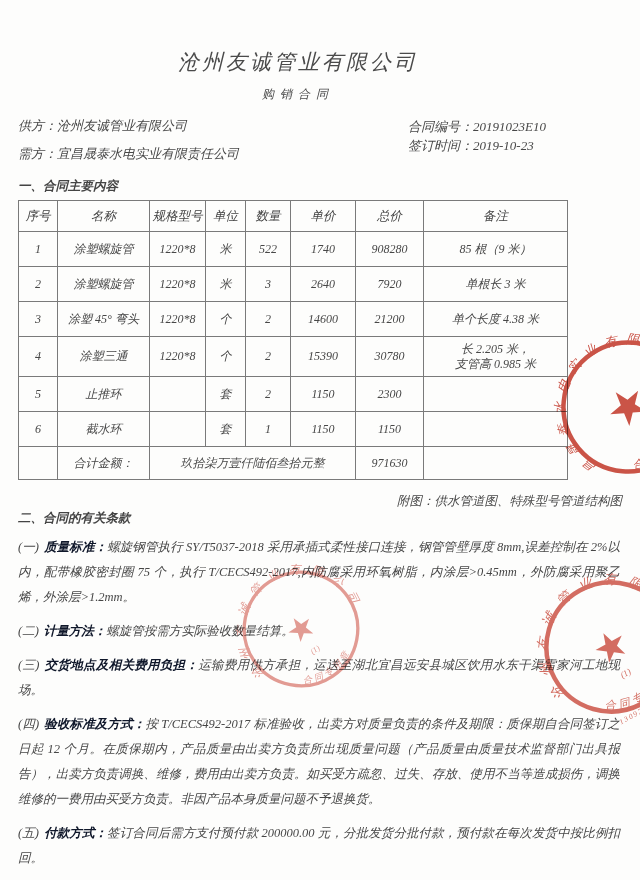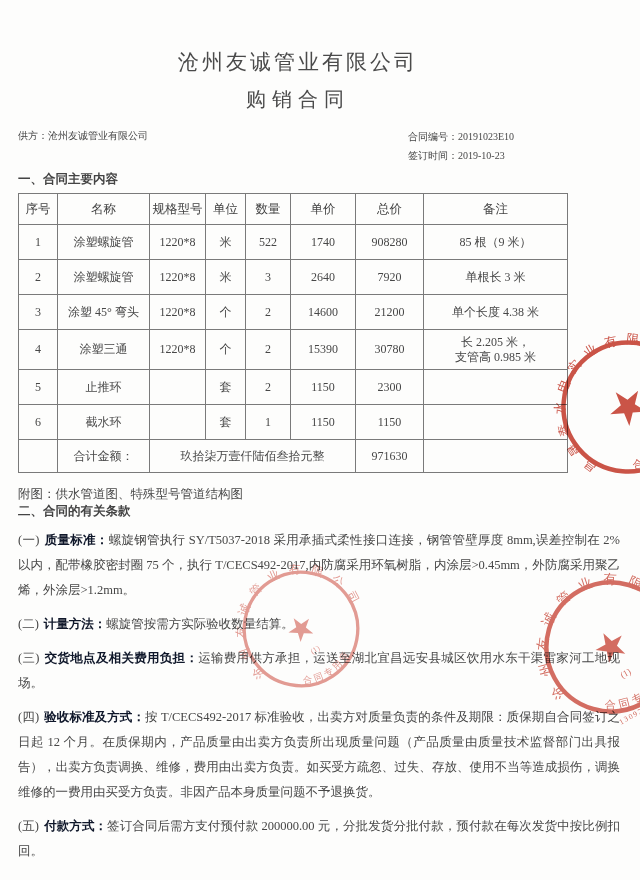--- a/index.html
+++ b/index.html
@@ -2,33 +2,33 @@
 <html><head>
 <meta charset="utf-8">
 <style>
   html,body{margin:0;padding:0;}
   body{
     width:640px;height:880px;overflow:hidden;position:relative;
     background:#fdfdfc;
     font-family:"Liberation Serif","DejaVu Serif",serif;
     color:#3e3e3e;
   }
-  .page{position:absolute;inset:0;}
+  .page{position:absolute;inset:0;font-style:italic;}
   .content{position:absolute;left:18px;top:0;width:604px;}
 
   .company-title{
     margin-top:48px;text-align:center;font-size:21px;letter-spacing:3px;
     color:#4a4a4a;width:560px;
   }
   .doc-title{
-    margin-top:10px;text-align:center;font-size:20px;letter-spacing:6px;
+    margin-top:10px;text-align:center;font-size:12px;letter-spacing:6px;
     color:#4a4a4a;width:560px;
   }
 
-  .meta{display:flex;margin-top:14px;font-size:10px;color:#474747;}
+  .meta{display:flex;margin-top:14px;font-size:13px;color:#474747;}
   .meta-left{width:390px;}
   .meta-left .row{margin-bottom:9px;line-height:18px;}
   .meta-left .row.buyer-row{margin-top:10px;}
   .meta-right{width:200px;}
   .meta-right .row{line-height:19px;}
 
   .sec1-head{margin-top:6px;font-size:12.5px;font-weight:bold;color:#444;}
 
   table.main{
     border-collapse:collapse;margin-top:5px;width:549px;
@@ -38,21 +38,21 @@
     border:1px solid #7a7a7a;text-align:center;vertical-align:middle;
     padding:1px 2px;overflow:hidden;
   }
   table.main th{font-weight:normal;font-size:12.5px;height:28px;color:#424242;}
   table.main td{height:32px;}
   tr.r4 td{height:37px;}
   td.two-line{white-space:pre-line;line-height:15px;}
   tr.total-row td{height:30px;}
   tr.note-row td{height:30px;text-align:left;padding-left:6px;font-size:12px;}
 
-  .attachment{margin-top:13px;font-size:12.5px;color:#474747;}
+  .attachment{margin-top:13px;font-size:12.5px;color:#474747;text-align:right;}
   .sec2-head{font-size:12.5px;font-weight:bold;color:#444;}
 
   .clauses{margin-top:8px;width:602px;font-size:12.5px;color:#464646;}
   .clauses p{margin:0 0 9px;line-height:25px;text-align:justify;}
   .clauses .cnum{margin-right:5px;}
   .clauses .clabel{font-weight:bold;color:#0f172a;}
 
   
   .stamp{position:absolute;mix-blend-mode:multiply;pointer-events:none;}
   .stamp svg{width:100%;height:100%;overflow:visible;}
@@ -88,20 +88,23 @@
 <div class="page">
   <div class="content">
 
     <div class="company-title">沧州友诚管业有限公司</div>
     <div class="doc-title">购销合同</div>
 
     <div class="meta">
       <div class="meta-left">
         <div class="row">
           <span>供方：</span><span>沧州友诚管业有限公司</span>
+        </div>
+        <div class="row buyer-row">
+          <span>需方：</span><span>宜昌晟泰水电实业有限责任公司</span>
         </div>
       </div>
       <div class="meta-right">
         <div class="row">
           <span>合同编号：</span><span>20191023E10</span>
         </div>
         <div class="row">
           <span>签订时间：</span><span>2019-10-23</span>
         </div>
       </div>

